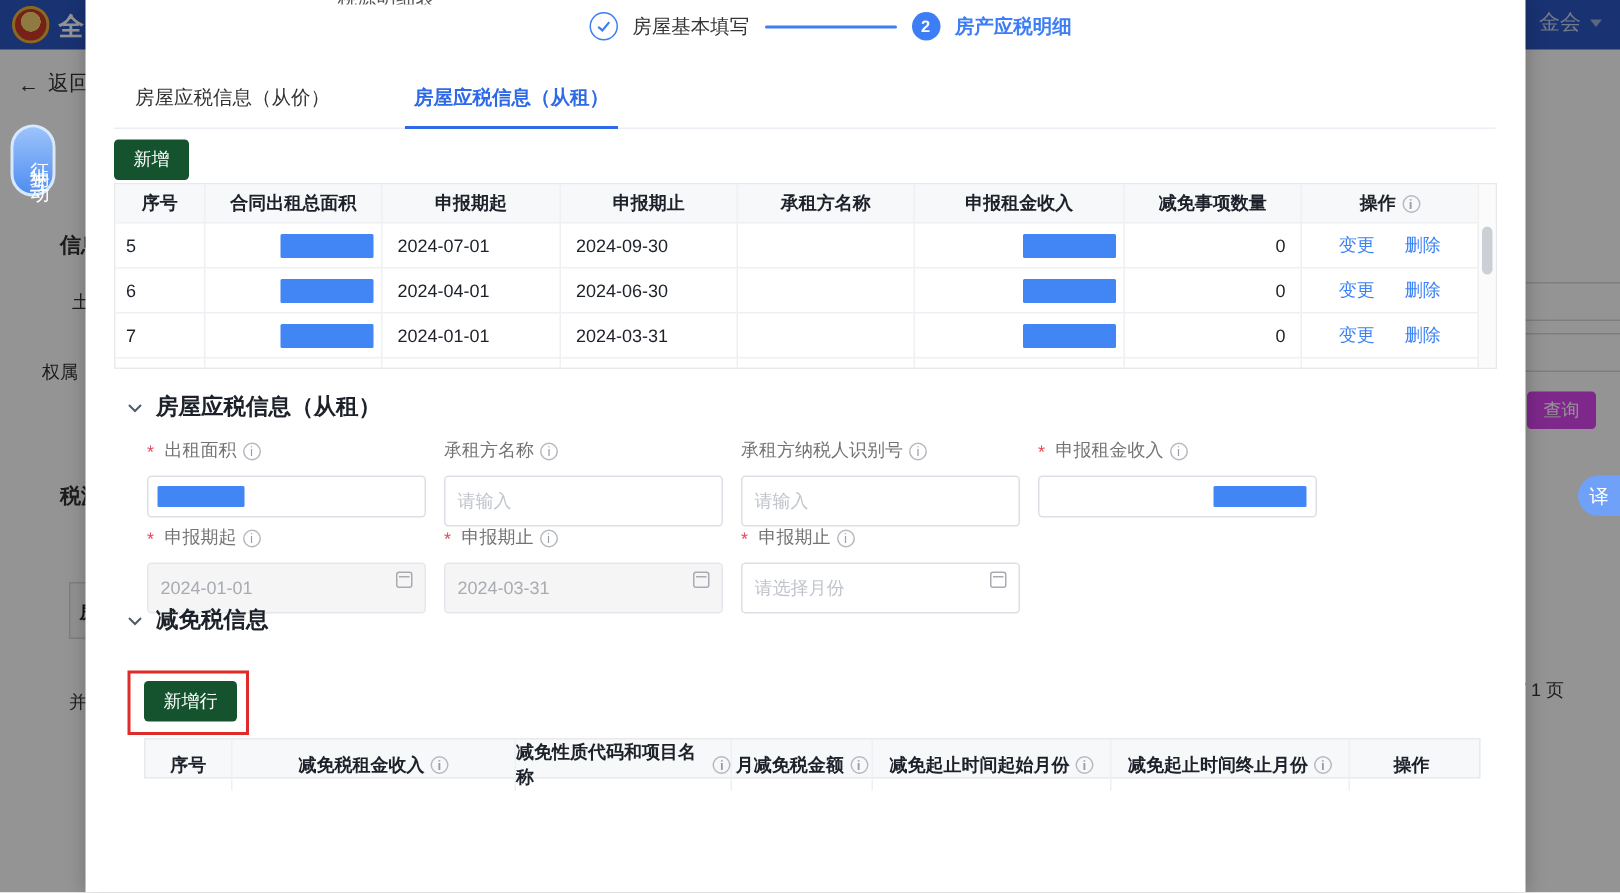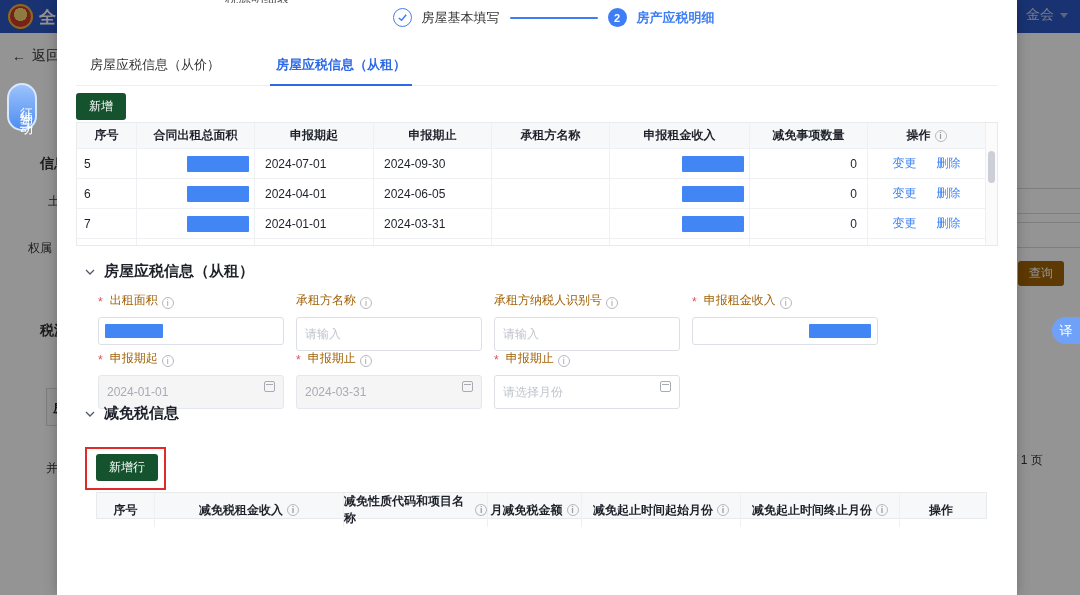--- a/index.html
+++ b/index.html
@@ -16,21 +16,21 @@
   .org-chip { position:absolute; right:12px; top:6px; display:flex; align-items:center; gap:6px;
               color:#c9d3ec; font-size:14px; }
   .caret-down { width:0; height:0; border-left:4px solid transparent; border-right:4px solid transparent;
                 border-top:5px solid #9fb0d8; }
   .bg-back { position:absolute; left:12px; top:47px; font-size:14px; color:#333; display:flex; gap:6px; align-items:center; }
   .bg-label { position:absolute; color:#333; font-size:12px; white-space:nowrap; }
   .bg-title { font-size:14px; font-weight:bold; }
   .bg-box { position:absolute; left:46px; top:388px; width:70px; height:38px; border:1px solid #d9d9d9;
             background:#fafafa; font-size:12px; font-weight:bold; padding:11px 0 0 6px; }
   .bg-input { position:absolute; width:90px; height:26px; border:1px solid #d9d9d9; border-radius:3px; background:#fff; }
-  .bg-query { position:absolute; left:1018px; top:261px; width:46px; height:25px; background:#a16207;
+  .bg-query { position:absolute; left:1018px; top:261px; width:46px; height:25px; background:#d946ef;
               color:#fff; font-size:12px; border:none; border-radius:3px; }
   .bg-page-info { position:absolute; left:1014px; top:452px; font-size:12px; color:#333; }
   .cal-ico { display:inline-block; width:11px; height:11px; border:1px solid #a8abb2; border-radius:2px; position:relative; }
   .cal-ico::before { content:""; position:absolute; left:1px; right:1px; top:2px; border-top:1px solid #a8abb2; }
 
   
   .overlay { position:absolute; inset:0; background:rgba(0,0,0,0.42); z-index:2; }
 
   
   .interact-pill { position:absolute; left:7px; top:83px; width:30px; padding:12px 0; z-index:4;
@@ -91,21 +91,21 @@
   .mthumb { position:absolute; top:28px; left:2px; width:7px; height:32px; border-radius:4px; background:#ccd0d6; }
 
   
   .sec-title { position:absolute; display:flex; align-items:center; gap:9px; font-size:15px;
                font-weight:bold; color:#1d2129; }
   .chev { width:10px; height:10px; }
 
   
   .frow { position:absolute; left:41px; display:flex; gap:12px; }
   .field { width:186px; }
-  .flabel { display:flex; align-items:flex-end; gap:4px; font-size:12px; color:#a16207; margin-bottom:8px; }
+  .flabel { display:flex; align-items:center; gap:4px; font-size:12px; color:#737373; margin-bottom:8px; }
   .req::before { content:"*"; color:#e34d59; margin-right:3px; }
   .info { display:inline-flex; width:12px; height:12px; border:1px solid #b6b9c0; border-radius:50%;
           color:#9a9da4; font-size:9px; align-items:center; justify-content:center; font-style:normal; cursor:pointer; }
   .info::before { content:"i"; }
   .tinput { width:100%; height:28px; border:1px solid #dcdfe6; border-radius:3px; font-size:12px;
             padding:16px 8px; color:#333; font-family:inherit; }
   .tinput::placeholder { color:#c0c4cc; }
   .input-like { width:100%; height:28px; border:1px solid #dcdfe6; border-radius:3px; display:flex;
                 align-items:center; padding:0 6px; background:#fff; }
   .date-box { position:relative; }
@@ -217,21 +217,21 @@
         <a class="link">删除</a>
       </div>
     </div>
 
     <div class="mrow mbody">
       <div class="cell-seq">6</div>
       <div>
           <span class="redact redact-right"></span>
         </div>
       <div class="cell-date">2024-04-01</div>
-      <div class="cell-date">2024-06-05</div>
+      <div class="cell-date">2024-06-30</div>
       <div></div>
       <div>
           <span class="redact redact-right"></span>
         </div>
       <div class="cell-num">0</div>
       <div class="cell-actions">
         <a class="link">变更</a>
         <a class="link">删除</a>
       </div>
     </div>

